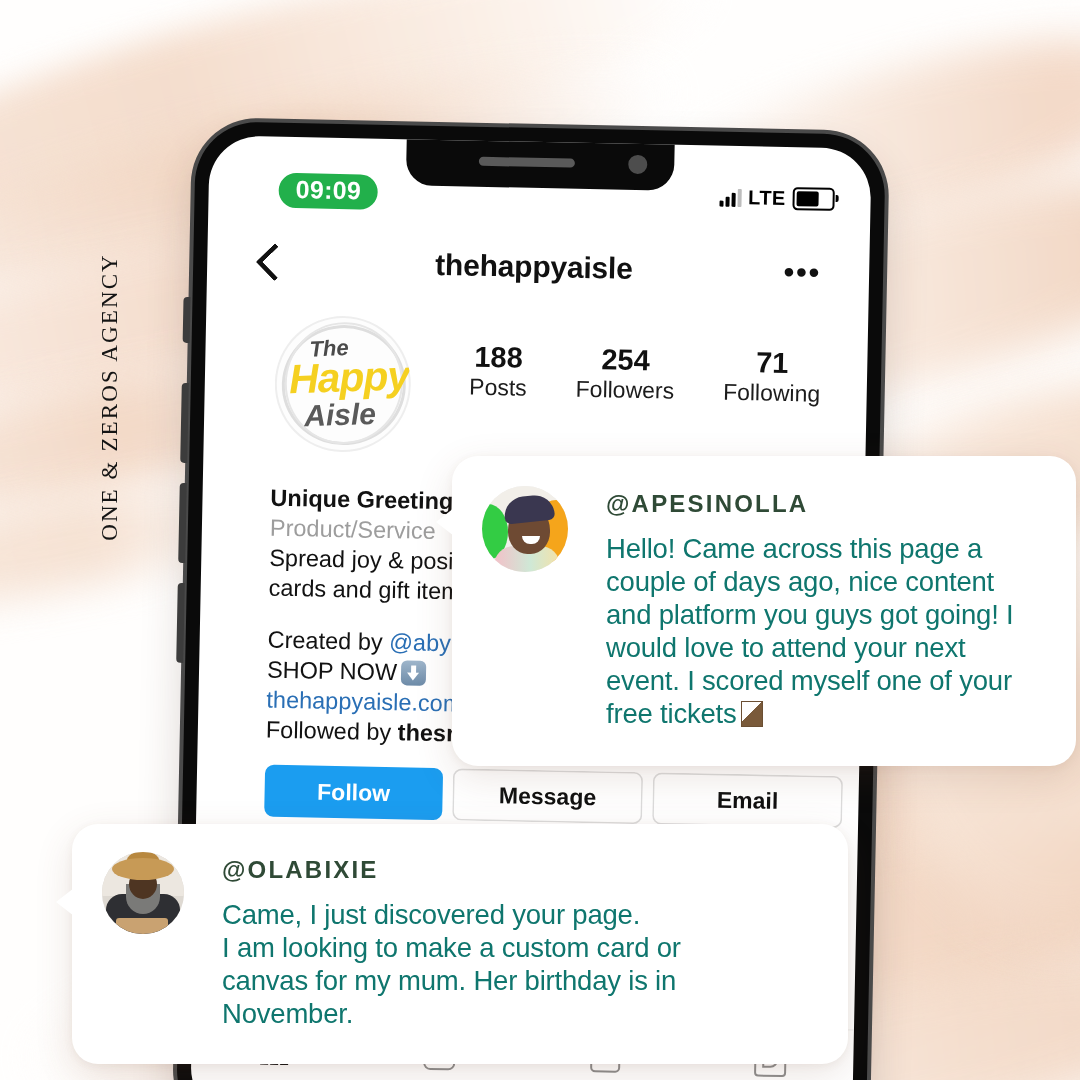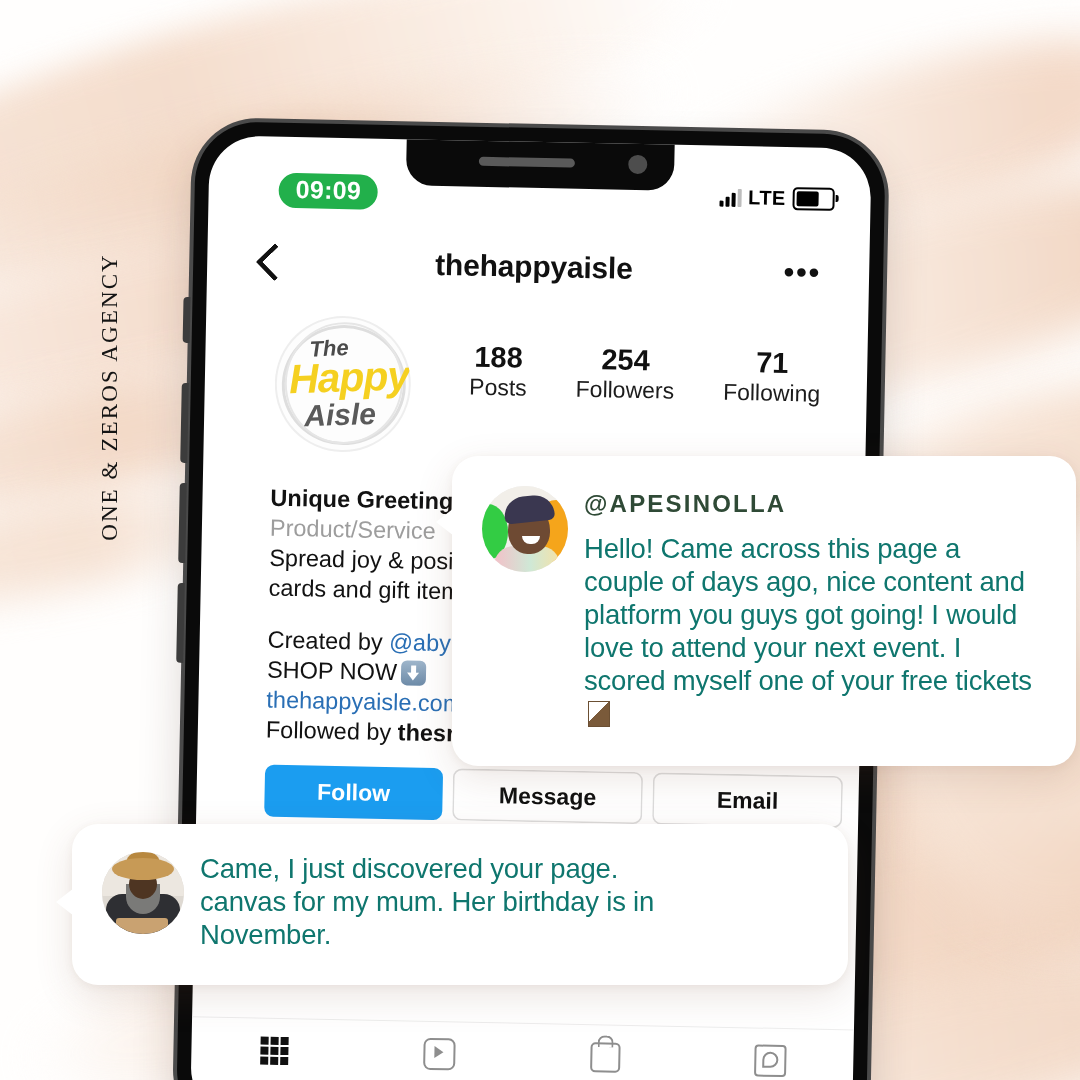--- a/index.html
+++ b/index.html
@@ -155,21 +155,21 @@
   .icon-tag{width:28px;height:28px;border:2.6px solid #8e8e8e;border-radius:4px;position:relative;}
   .icon-tag::after{content:"";position:absolute;left:6px;top:5px;width:12px;height:12px;border:2.6px solid #8e8e8e;border-radius:50% 50% 50% 0;}
 
   
   .card{
     position:absolute;background:#fff;border-radius:26px;
     box-shadow:0 12px 38px rgba(120,80,55,.14), 0 2px 8px rgba(120,80,55,.07);
   }
   .card-1{left:452px;top:456px;width:560px;padding:30px 34px 36px 30px;}
   .card-2{left:72px;top:824px;width:712px;padding:28px 34px 34px 30px;}
-  .card .row{display:flex;gap:16px;}
+  .card .row{display:flex;gap:38px;}
   .c-avatar{width:86px;height:86px;border-radius:50%;flex:none;overflow:hidden;position:relative;background:#eee;}
   .card-2 .c-avatar{width:82px;height:82px;}
   .c-body{flex:1;min-width:0;}
   .c-handle{
     font-size:24px;font-weight:700;color:#2f4a36;letter-spacing:2.2px;
     margin:4px 0 14px;
   }
   .c-text{font-size:27.5px;line-height:33px;color:#0f766e;letter-spacing:-.2px;}
   .c-text .emoji{display:inline-block;width:20px;height:24px;vertical-align:-4px;margin-left:4px;
     background:linear-gradient(135deg,#fff 0 45%,#7a5a3a 45% 100%);border:1.6px solid #6b4f33;}
@@ -365,22 +365,24 @@
         <div class="av2-bg"></div>
           <div class="av2-wall"></div>
           <div class="av2-suit"></div>
         <div class="av2-beard"></div>
           <div class="av2-face"></div>
         <div class="av2-hat2"></div>
           <div class="av2-hat"></div>
           <div class="av2-box"></div>
       </div>
       <div class="c-body">
+        <div class="c-handle">@OLABIXIE</div>
         <div class="c-text">
           <div>Came, I just discovered your page.</div>
+          <div>I am looking to make a custom card or</div>
           <div>canvas for my mum. Her birthday is in</div>
           <div>November.</div>
         </div>
       </div>
     </div>
   </div>
 
 </div>
 
 </body></html>

